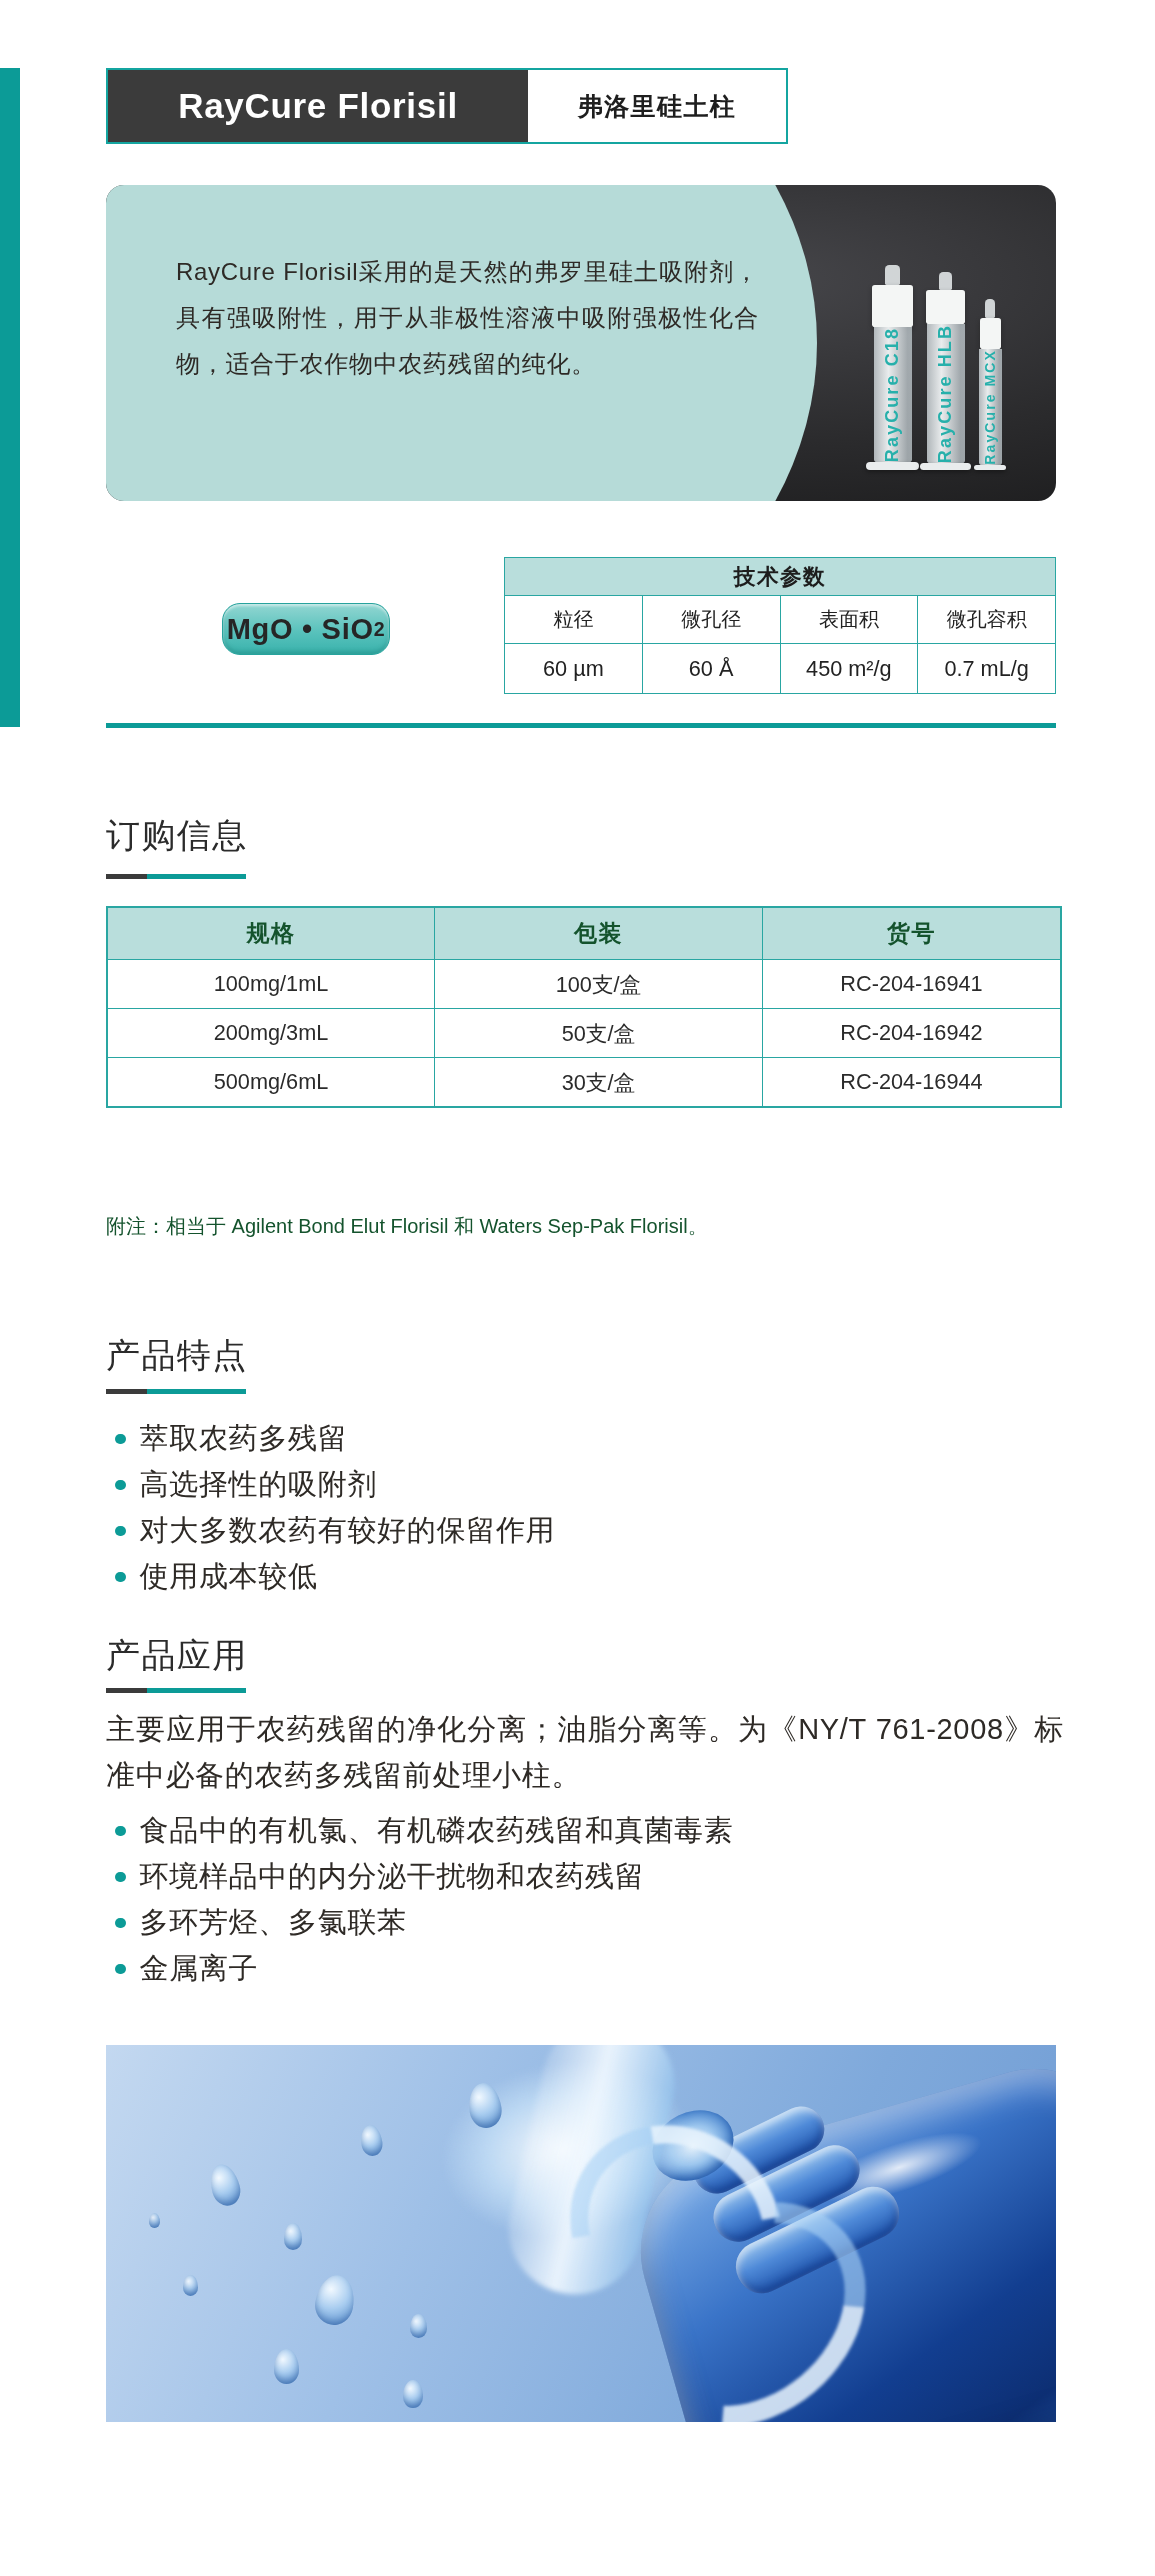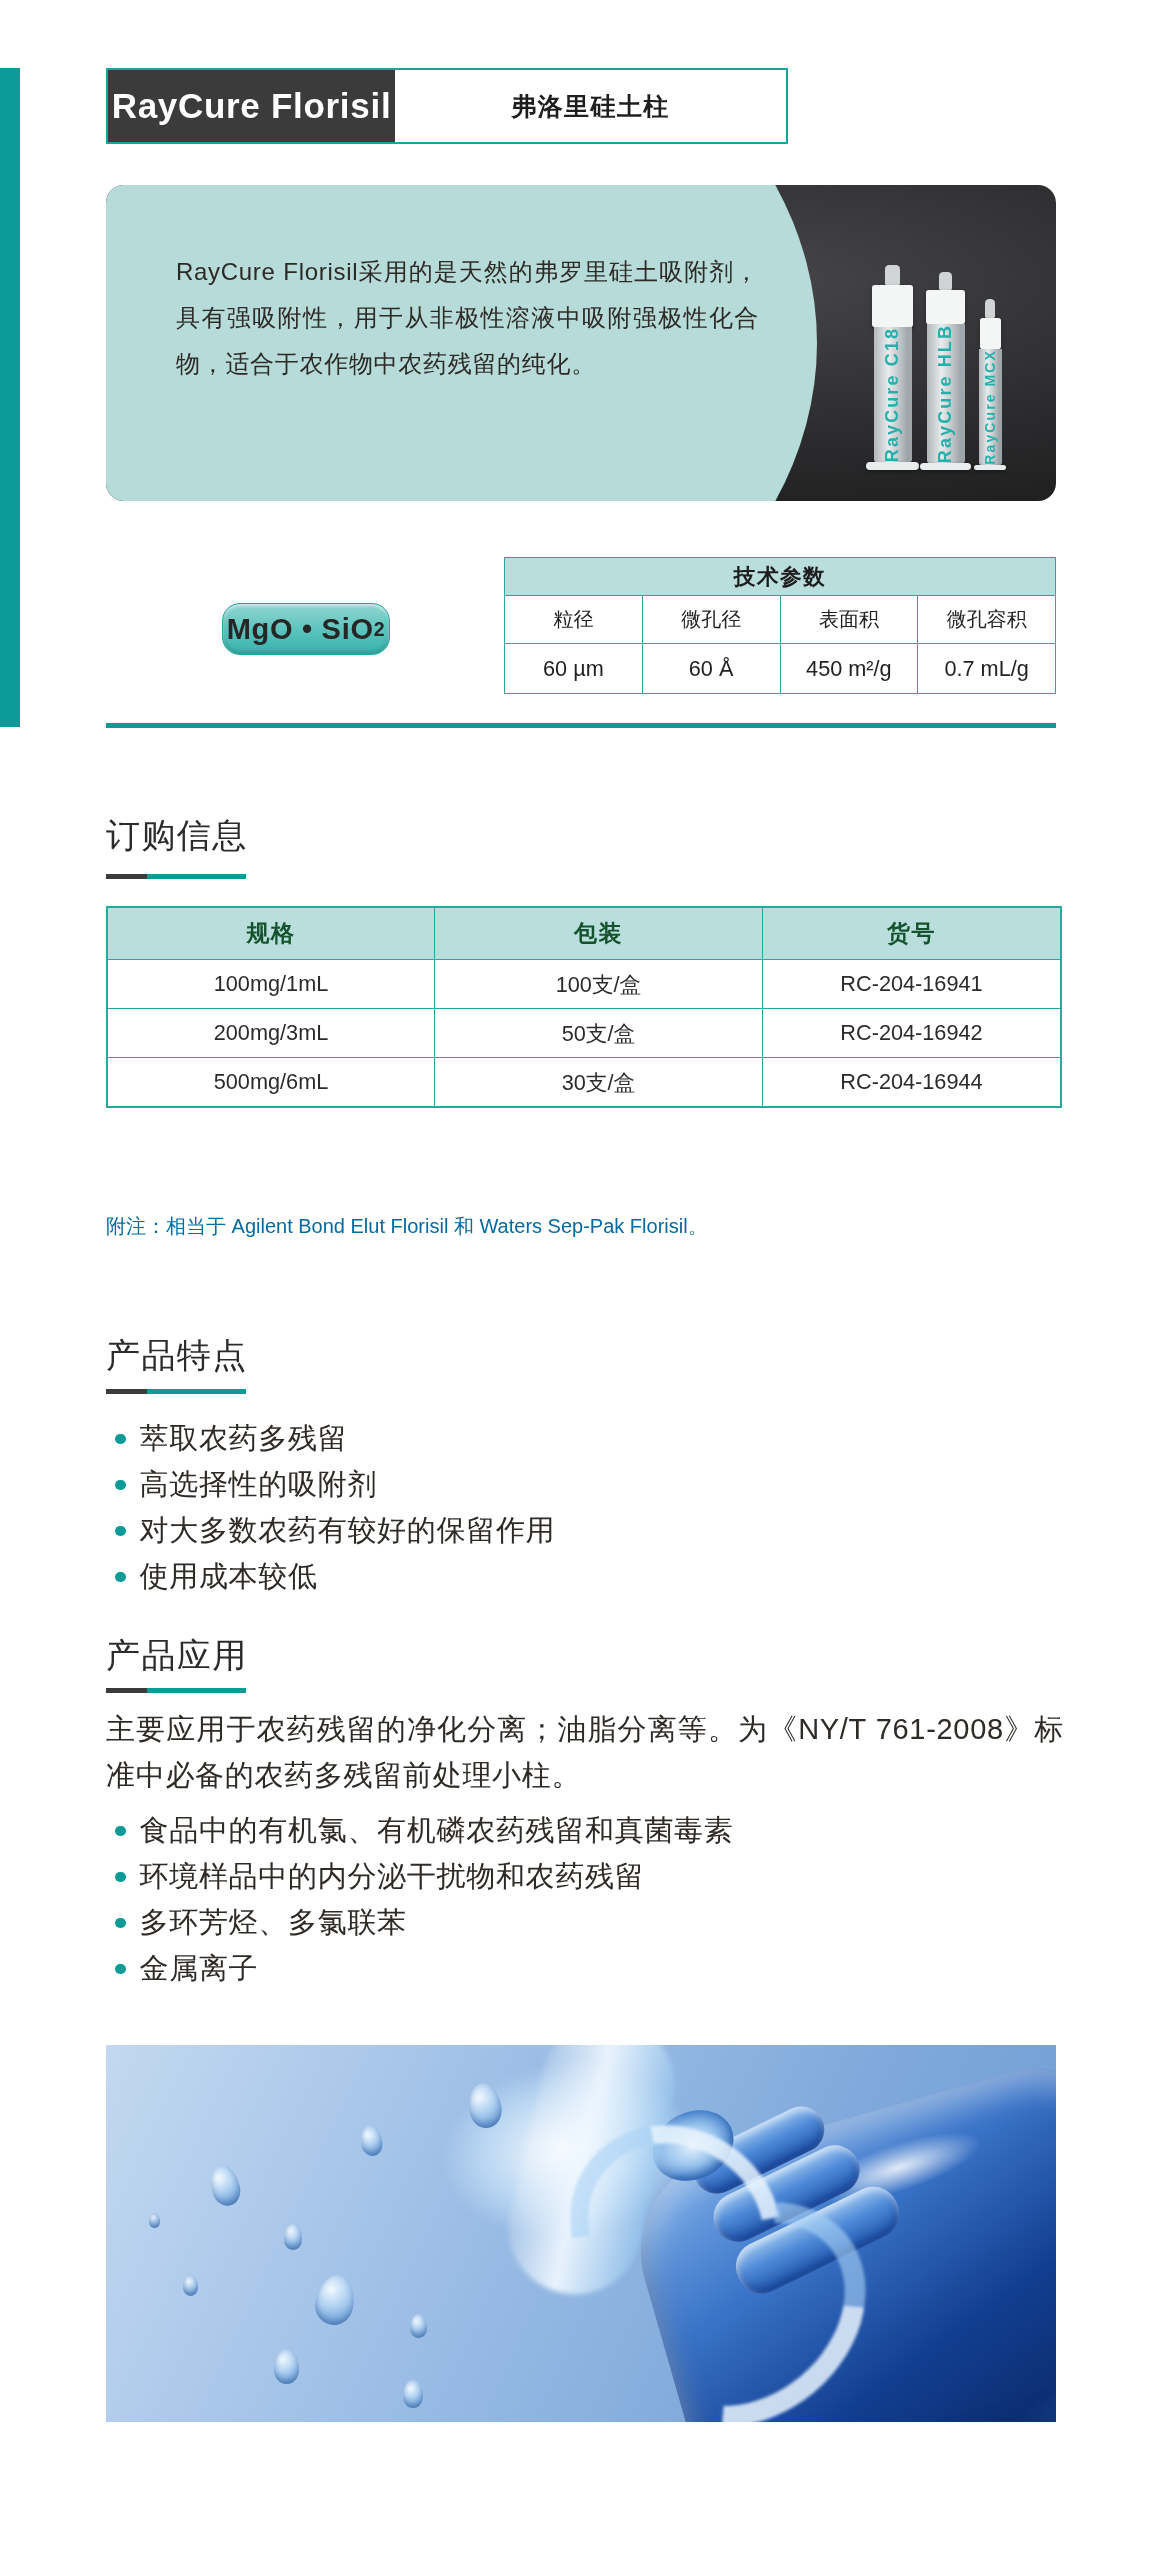--- a/index.html
+++ b/index.html
@@ -6,21 +6,21 @@
   .page{
     position:relative;width:1155px;height:2576px;background:#ffffff;overflow:hidden;
     font-family:"Liberation Sans","DejaVu Sans",sans-serif;color:#2f2a26;
   }
   
   .accent-bar{position:absolute;left:0;top:68px;width:20px;height:659px;background:#0c9b97;}
 
   
   .header-band{position:absolute;left:106px;top:68px;width:682px;height:76px;
     border:2.1px solid #14a5a0;box-sizing:border-box;display:flex;background:#ffffff;}
-  .header-brand{width:287px;background:#3b3b3b;color:#ffffff;display:flex;align-items:center;
+  .header-brand{width:420px;background:#3b3b3b;color:#ffffff;display:flex;align-items:center;
     justify-content:center;font-size:35px;font-weight:bold;letter-spacing:0.7px;}
   .header-product{flex:1;display:flex;align-items:center;justify-content:center;
     font-size:25px;font-weight:bold;color:#1e1e1e;letter-spacing:1.4px;}
 
   
   .intro-card{position:absolute;left:106px;top:185px;width:950px;height:316px;border-radius:18px;
     overflow:hidden;background:radial-gradient(ellipse at 68% 30%,#46464a 0%,#2b2b2d 52%,#161617 100%);}
   .intro-ellipse{position:absolute;left:-418px;top:-261px;width:1129px;height:838px;
     border-radius:50%;background:#b6dbd8;}
   .intro-text{position:absolute;left:70px;top:64px;width:583px;font-size:24px;line-height:46px;
@@ -72,21 +72,21 @@
   .col-a{width:326px;} .col-b{width:327px;} .col-c{width:297px;}
 
   .separator{position:absolute;left:106px;top:723px;width:950px;height:4.9px;background:#0c9b97;}
 
   
   .section-title{position:absolute;left:106px;font-size:34px;font-weight:normal;color:#2b2b2b;letter-spacing:1.4px;}
   .title-rule{position:absolute;left:106px;width:140px;height:4.9px;display:flex;}
   .rule-dark{width:41px;background:#3b3b3b;}
   .rule-teal{flex:1;background:#0c9b97;}
 
-  .note{position:absolute;left:106px;top:1213px;font-size:20px;color:#0369a1;}
+  .note{position:absolute;left:106px;top:1213px;font-size:20px;color:#14532d;}
 
   
   .bullets{position:absolute;left:106px;margin:9px;padding:0;list-style:none;}
   .bullets li{display:flex;align-items:center;height:46px;font-size:29px;color:#2e2a26;letter-spacing:0.7px;}
   .dot{width:10.5px;height:10.5px;border-radius:50%;background:#0c9b97;margin-right:14px;flex:none;}
 
   .app-intro{position:absolute;left:106px;top:1706px;width:958px;font-size:29px;line-height:46px;
     text-align:justify;color:#2e2a26;letter-spacing:0.7px;}
 
   

